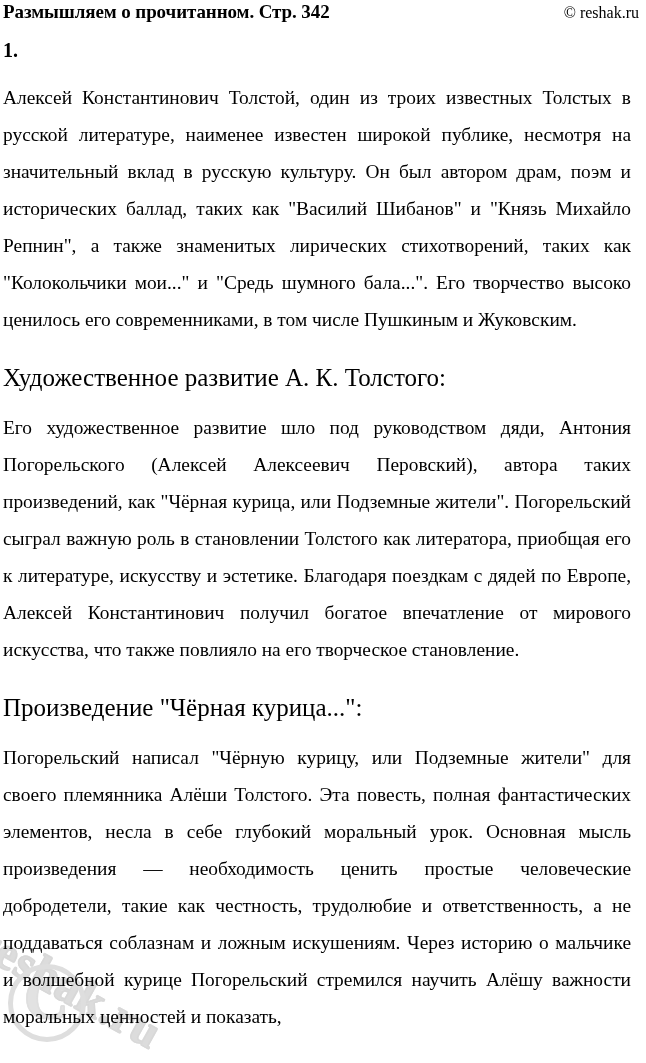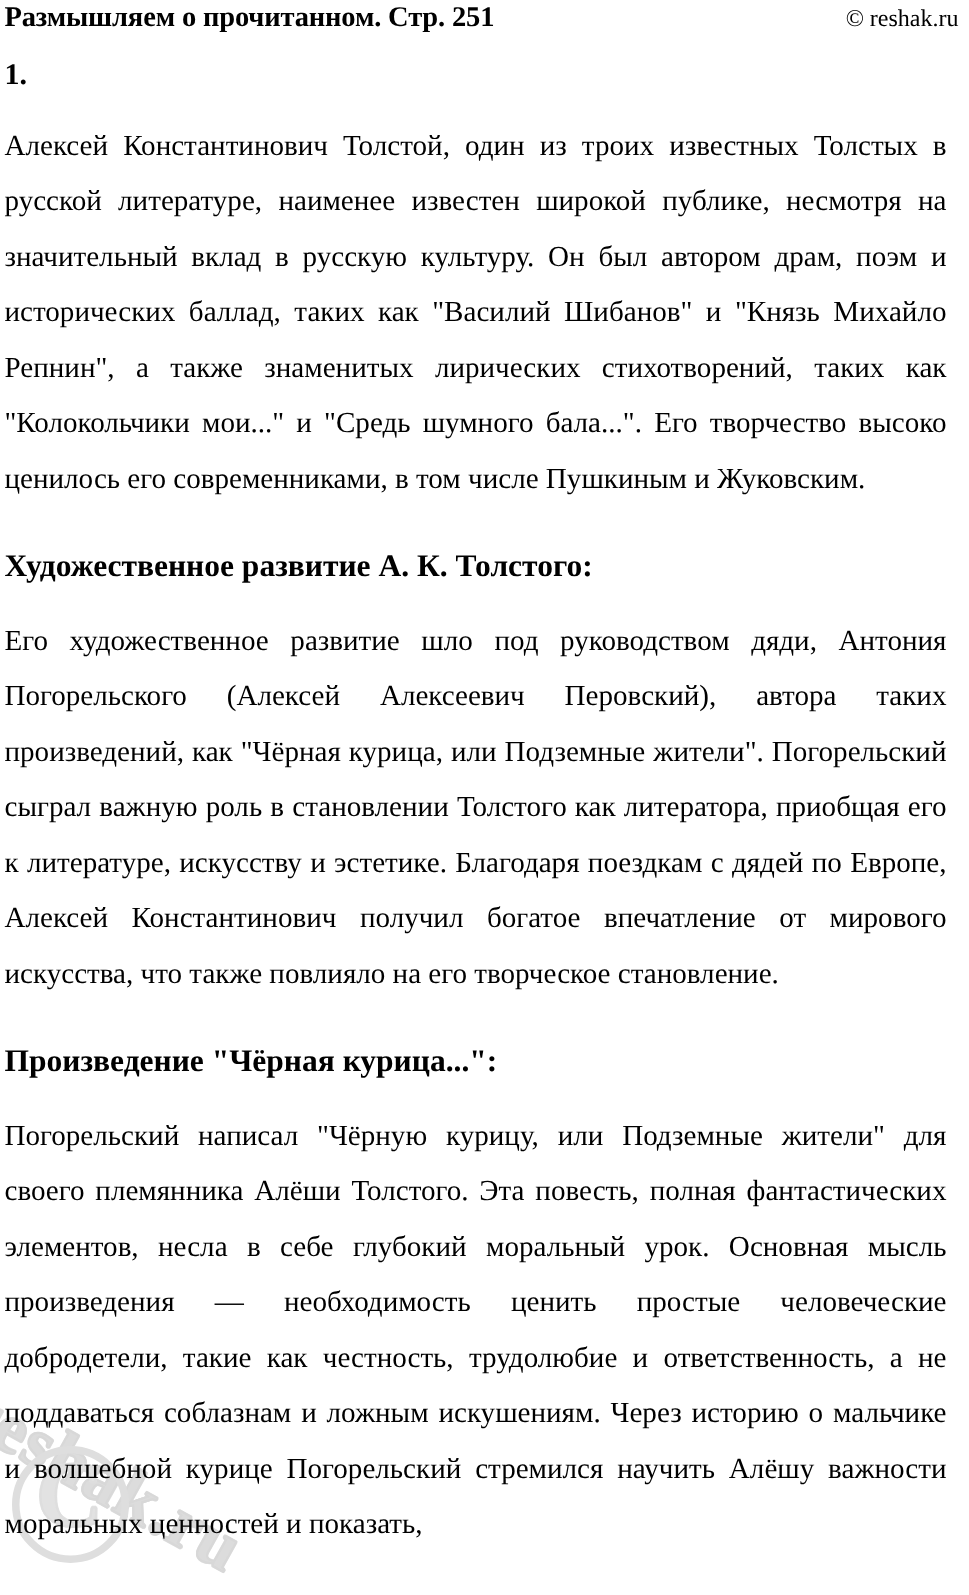--- a/index.html
+++ b/index.html
@@ -106,42 +106,42 @@
   p.body-par {
     font-size: 19.4px;
     line-height: 37px;
     text-align: justify;
     text-justify: inter-word;
     margin: 17px 12px 0 0;
     hyphens: none;
   }
   p.body-par:first-of-type { margin-top: 19px; }
   h2.sub-head {
-    font-size: 21px;
-    font-weight: 700;
+    font-size: 25px;
+    font-weight: 400;
     line-height: 37px;
     margin: 21px 0 0 0;
     text-align: left;
   }
   .par-after-head { margin-top: 13px !important; }
 </style>
 </head>
 <body>
 
 <div id="page">
 
   <div class="watermark">
     <div class="wm-text">reshak.ru</div>
     <div class="wm-copy"></div>
   </div>
 
   <div class="content">
 
     <div class="header-row">
-      <div class="doc-title">Размышляем о прочитанном. Стр. 251</div>
+      <div class="doc-title">Размышляем о прочитанном. Стр. 342</div>
       <div class="site-credit">© reshak.ru</div>
     </div>
 
     <div class="task-number">1.</div>
 
     <p class="body-par">Алексей Константинович Толстой, один из троих известных Толстых в русской литературе, наименее известен широкой публике, несмотря на значительный вклад в русскую культуру. Он был автором драм, поэм и исторических баллад, таких как "Василий Шибанов" и "Князь Михайло Репнин", а также знаменитых лирических стихотворений, таких как "Колокольчики мои..." и "Средь шумного бала...". Его творчество высоко ценилось его современниками, в том числе Пушкиным и Жуковским.</p>
 
     <h2 class="sub-head">Художественное развитие А. К. Толстого:</h2>
 
     <p class="body-par par-after-head">Его художественное развитие шло под руководством дяди, Антония Погорельского (Алексей Алексеевич Перовский), автора таких произведений, как "Чёрная курица, или Подземные жители". Погорельский сыграл важную роль в становлении Толстого как литератора, приобщая его к литературе, искусству и эстетике. Благодаря поездкам с дядей по Европе, Алексей Константинович получил богатое впечатление от мирового искусства, что также повлияло на его творческое становление.</p>

